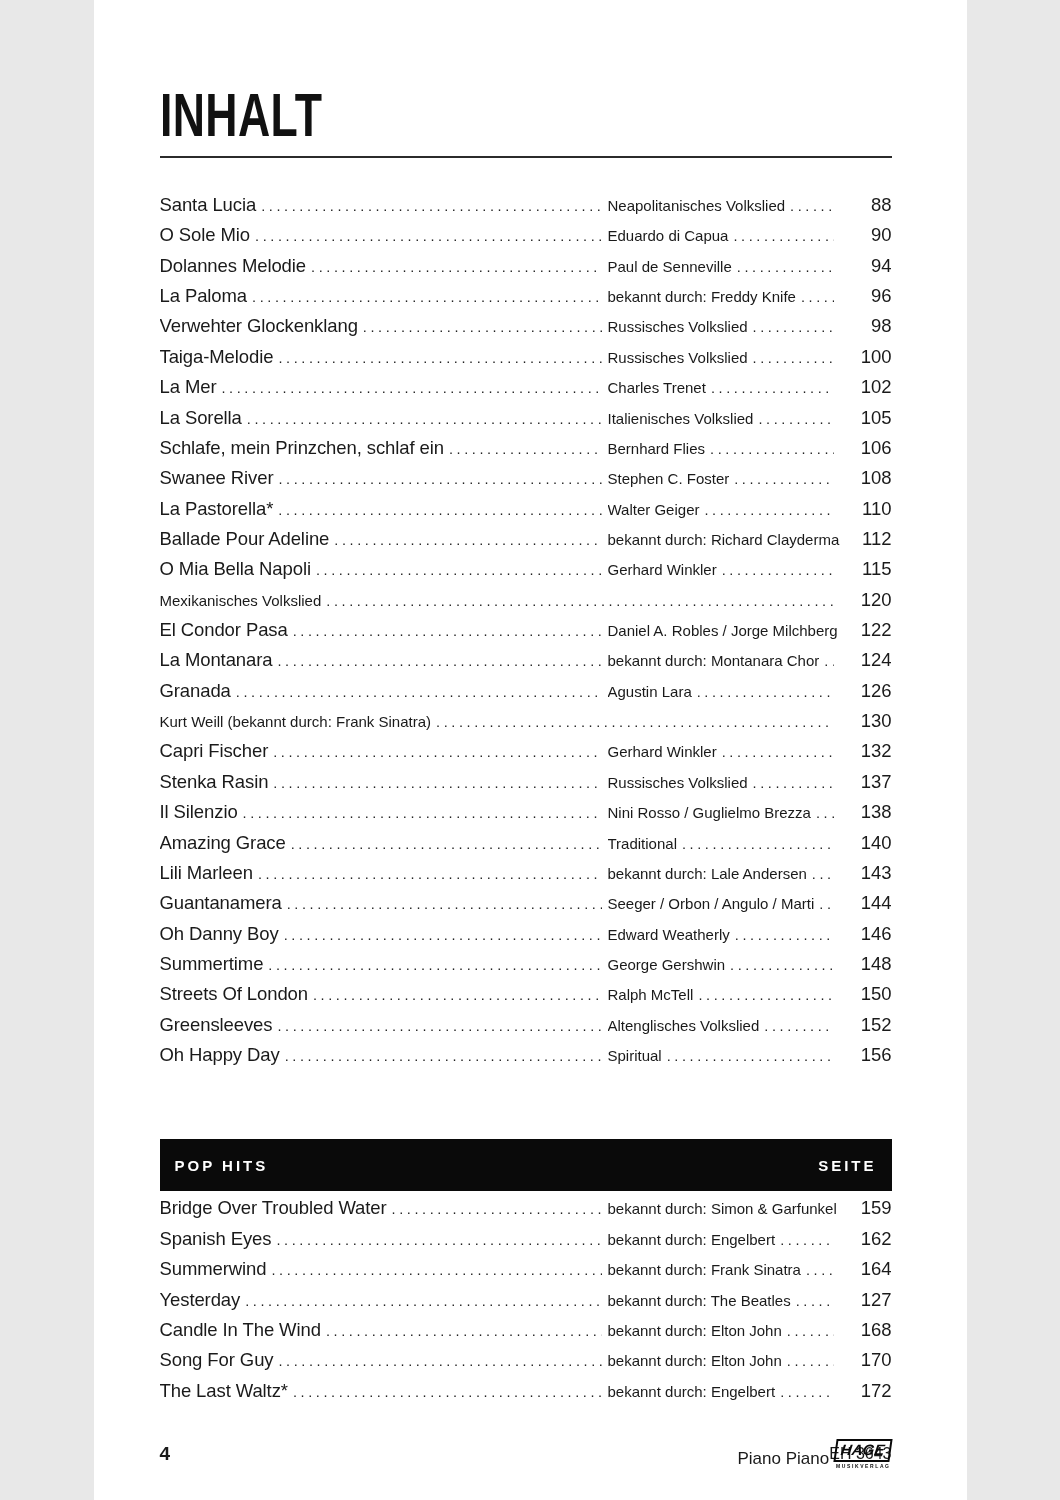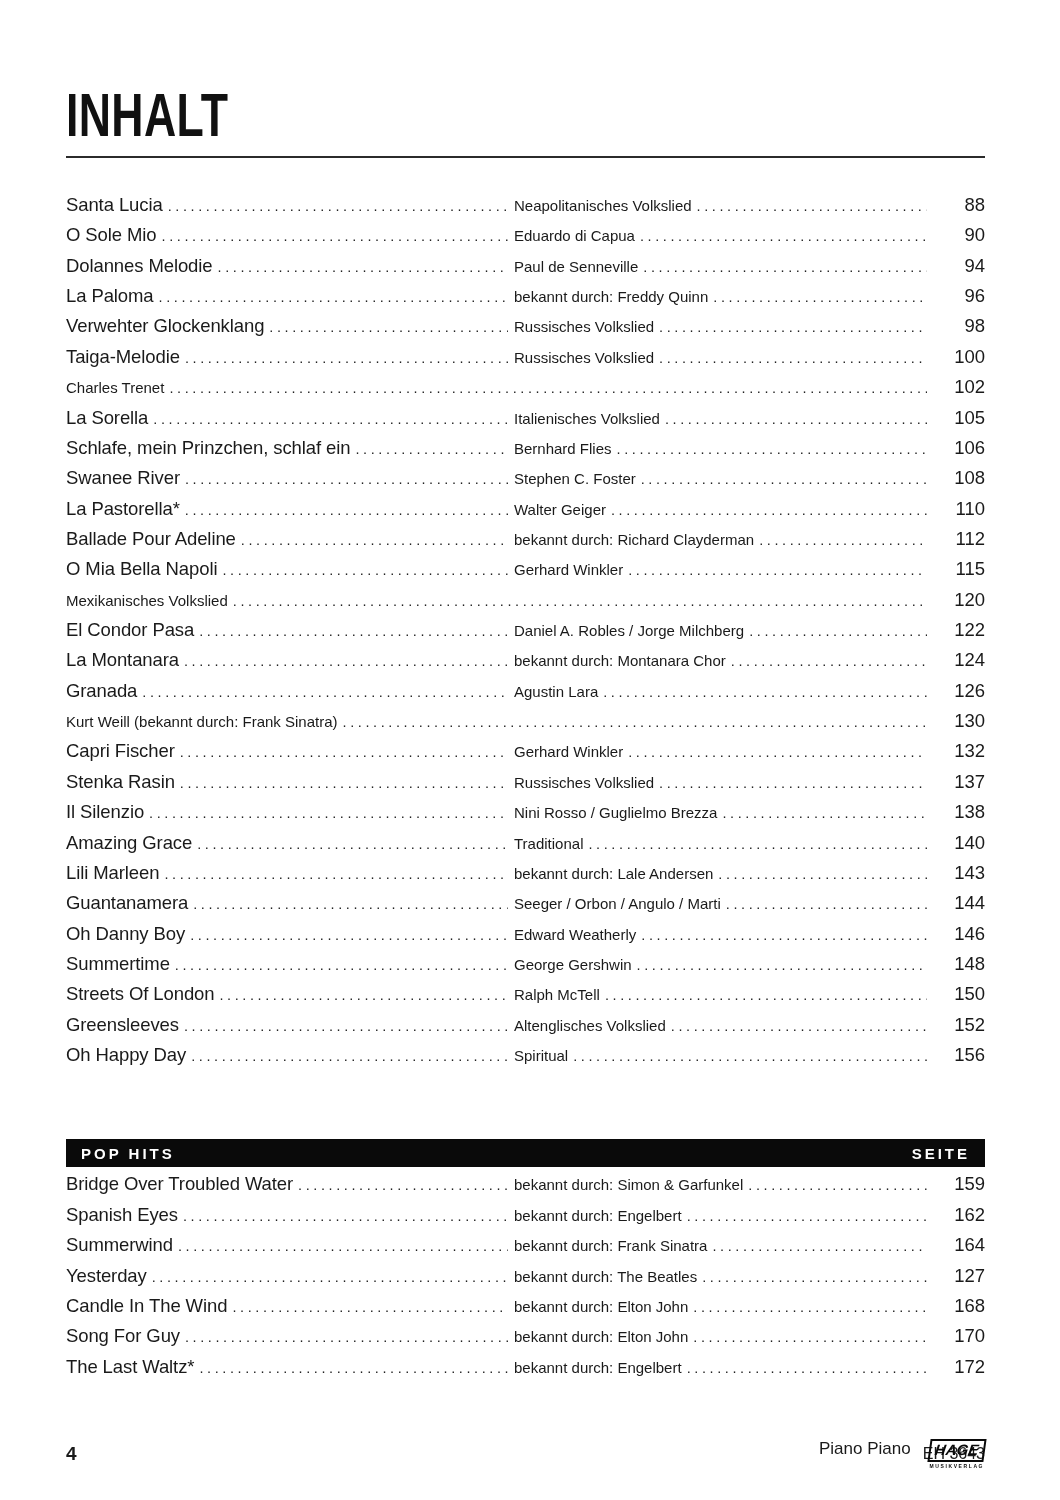--- a/index.html
+++ b/index.html
@@ -1,18 +1,18 @@
 <!DOCTYPE html>
 <html><head>
 <meta charset="utf-8">
 <style>
   html,body { margin:0; padding:0; background:#e8e8e8; }
   .page {
     position:relative;
-    width:1060px; height:1500px;
+    width:873px; height:1500px;
     margin:0 auto;
     background:#ffffff;
     color:#1a1a1a;
     font-family:"Liberation Sans", sans-serif;
     box-sizing:border-box;
     padding:0 75px 0 66px;
     overflow:hidden;
   }
   h1.title {
     margin:84px 0 0 0;
@@ -65,21 +65,21 @@
     letter-spacing:3.6px;
   }
   .bar {
     margin-top:65px;
     height:28px;
     background:#0a0a0a;
     color:#ffffff;
     display:flex;
     justify-content:space-between;
     align-items:center;
-    padding:0 15px;
+    padding:12px 15px;
     font-size:15px;
     font-weight:700;
     letter-spacing:3px;
   }
   .pop-list { margin-top:6px; }
   .footer {
     position:absolute;
     left:66px; right:75px; top:1441px;
     height:26px;
     display:flex;
@@ -87,22 +87,22 @@
   }
   .pgnum { font-size:19px; font-weight:700; z-index:1; }
   .catalog {
     position:absolute; left:0; right:0;
     text-align:right;
     font-size:16px;
   }
   .brandwrap {
     margin-left:auto;
     display:flex;
-    align-items:flex-start;
-    gap:18px;
+    align-items:flex-end;
+    gap:6px;
     font-size:17px;
     z-index:1;
   }
   .hagelogo { display:inline-flex; flex-direction:column; align-items:center; }
   .hagebox {
     display:inline-block;
     font-style:italic;
     font-weight:700;
     font-size:15px;
     line-height:1.05;
@@ -163,21 +163,21 @@
     </span>
     <span class="p">94</span>
   </div>
 
   <div class="row">
     <span class="cell1">
       <span class="t">La Paloma</span>
       <span class="lead"></span>
     </span>
     <span class="cell2">
-      <span class="c">bekannt durch: Freddy Quinn</span>
+      <span class="c">bekannt durch: Freddy Knife</span>
       <span class="lead"></span>
     </span>
     <span class="p">96</span>
   </div>
 
   <div class="row">
     <span class="cell1">
       <span class="t">Verwehter Glockenklang</span>
       <span class="lead"></span>
     </span>
@@ -194,20 +194,24 @@
       <span class="lead"></span>
     </span>
     <span class="cell2">
       <span class="c">Russisches Volkslied</span>
       <span class="lead"></span>
     </span>
     <span class="p">100</span>
   </div>
 
   <div class="row">
+    <span class="cell1">
+      <span class="t">La Mer</span>
+      <span class="lead"></span>
+    </span>
     <span class="cell2">
       <span class="c">Charles Trenet</span>
       <span class="lead"></span>
     </span>
     <span class="p">102</span>
   </div>
 
   <div class="row">
     <span class="cell1">
       <span class="t">La Sorella</span>

